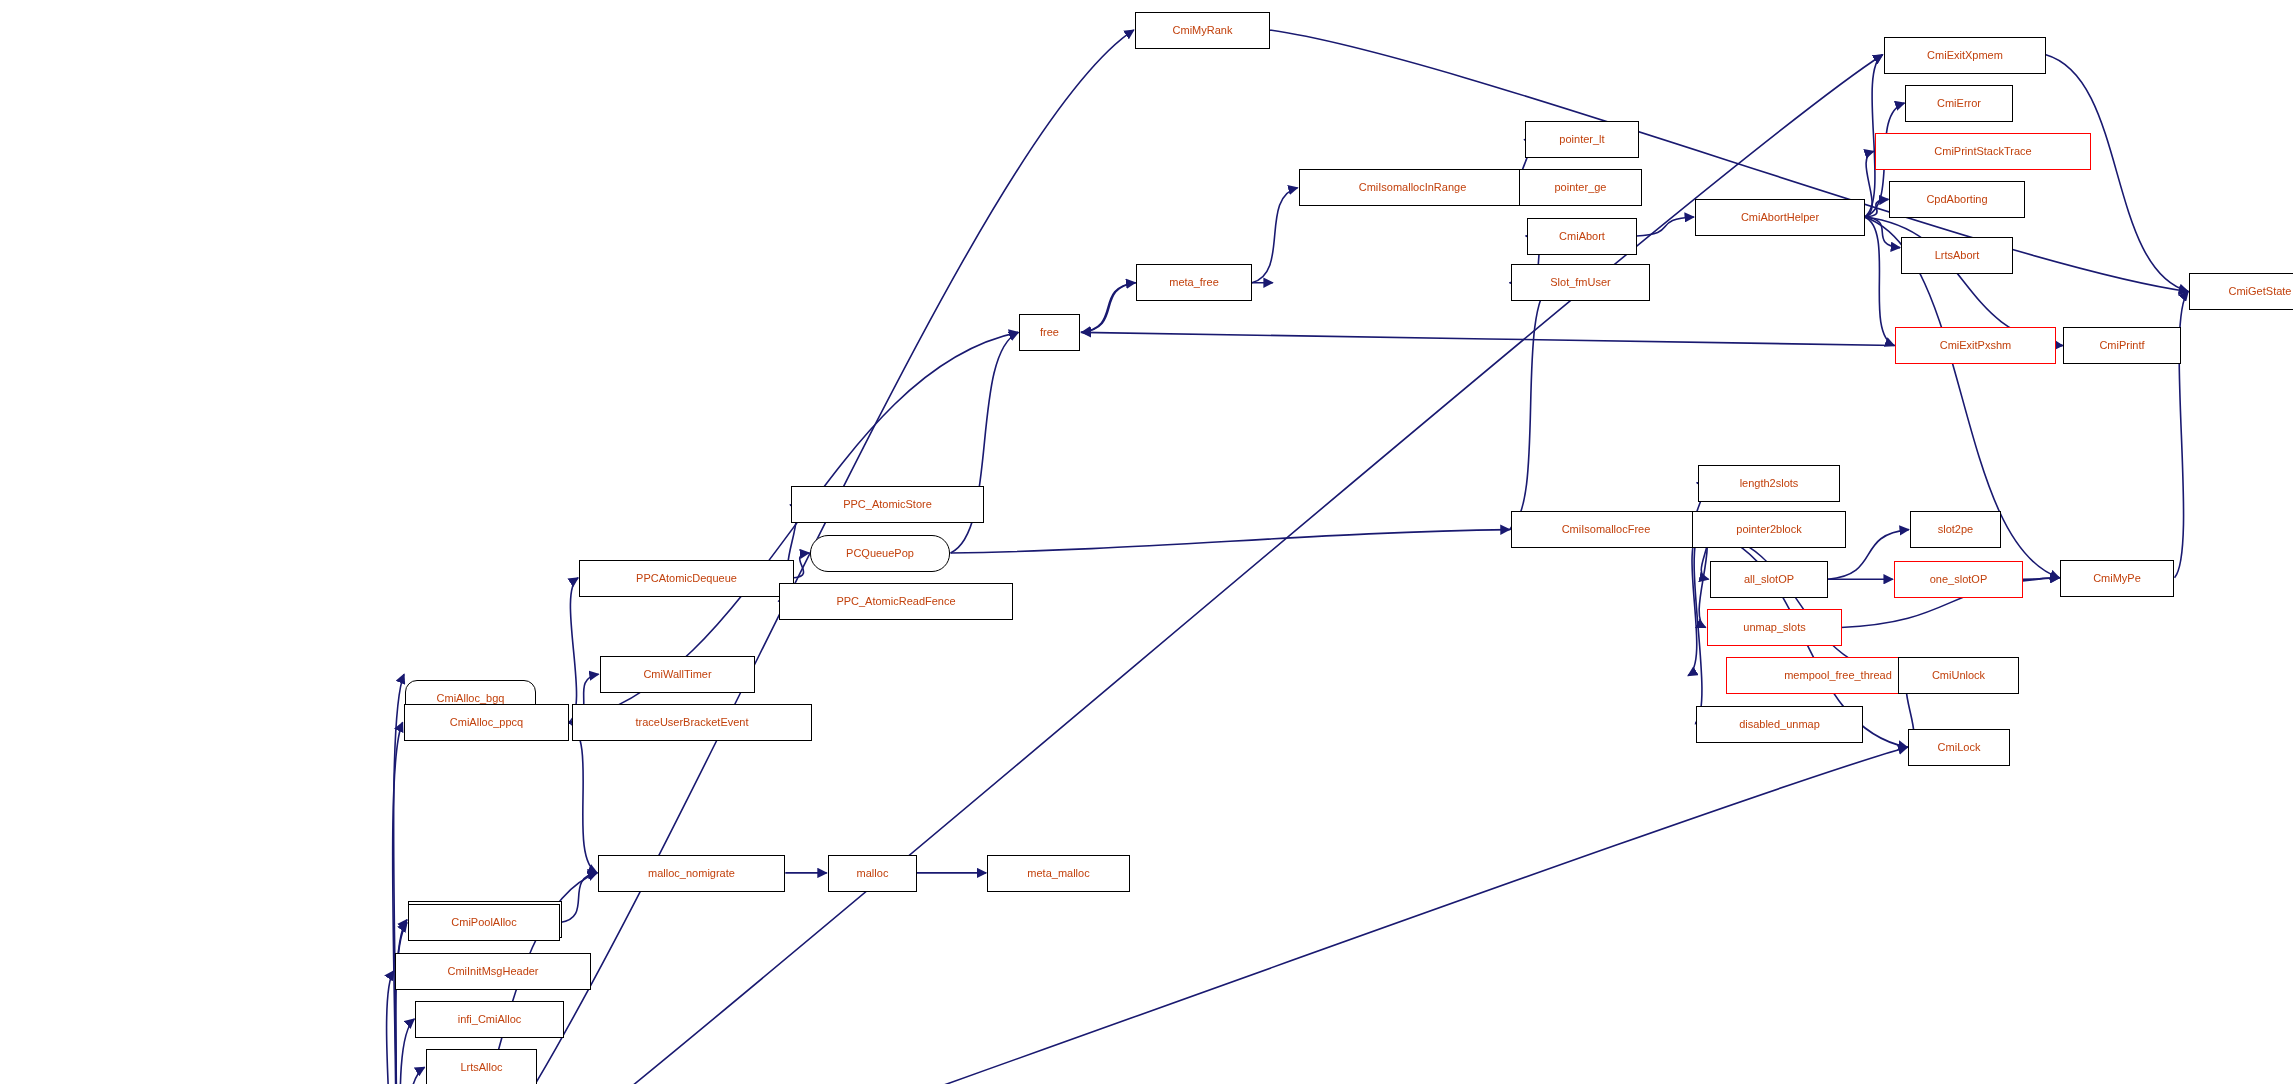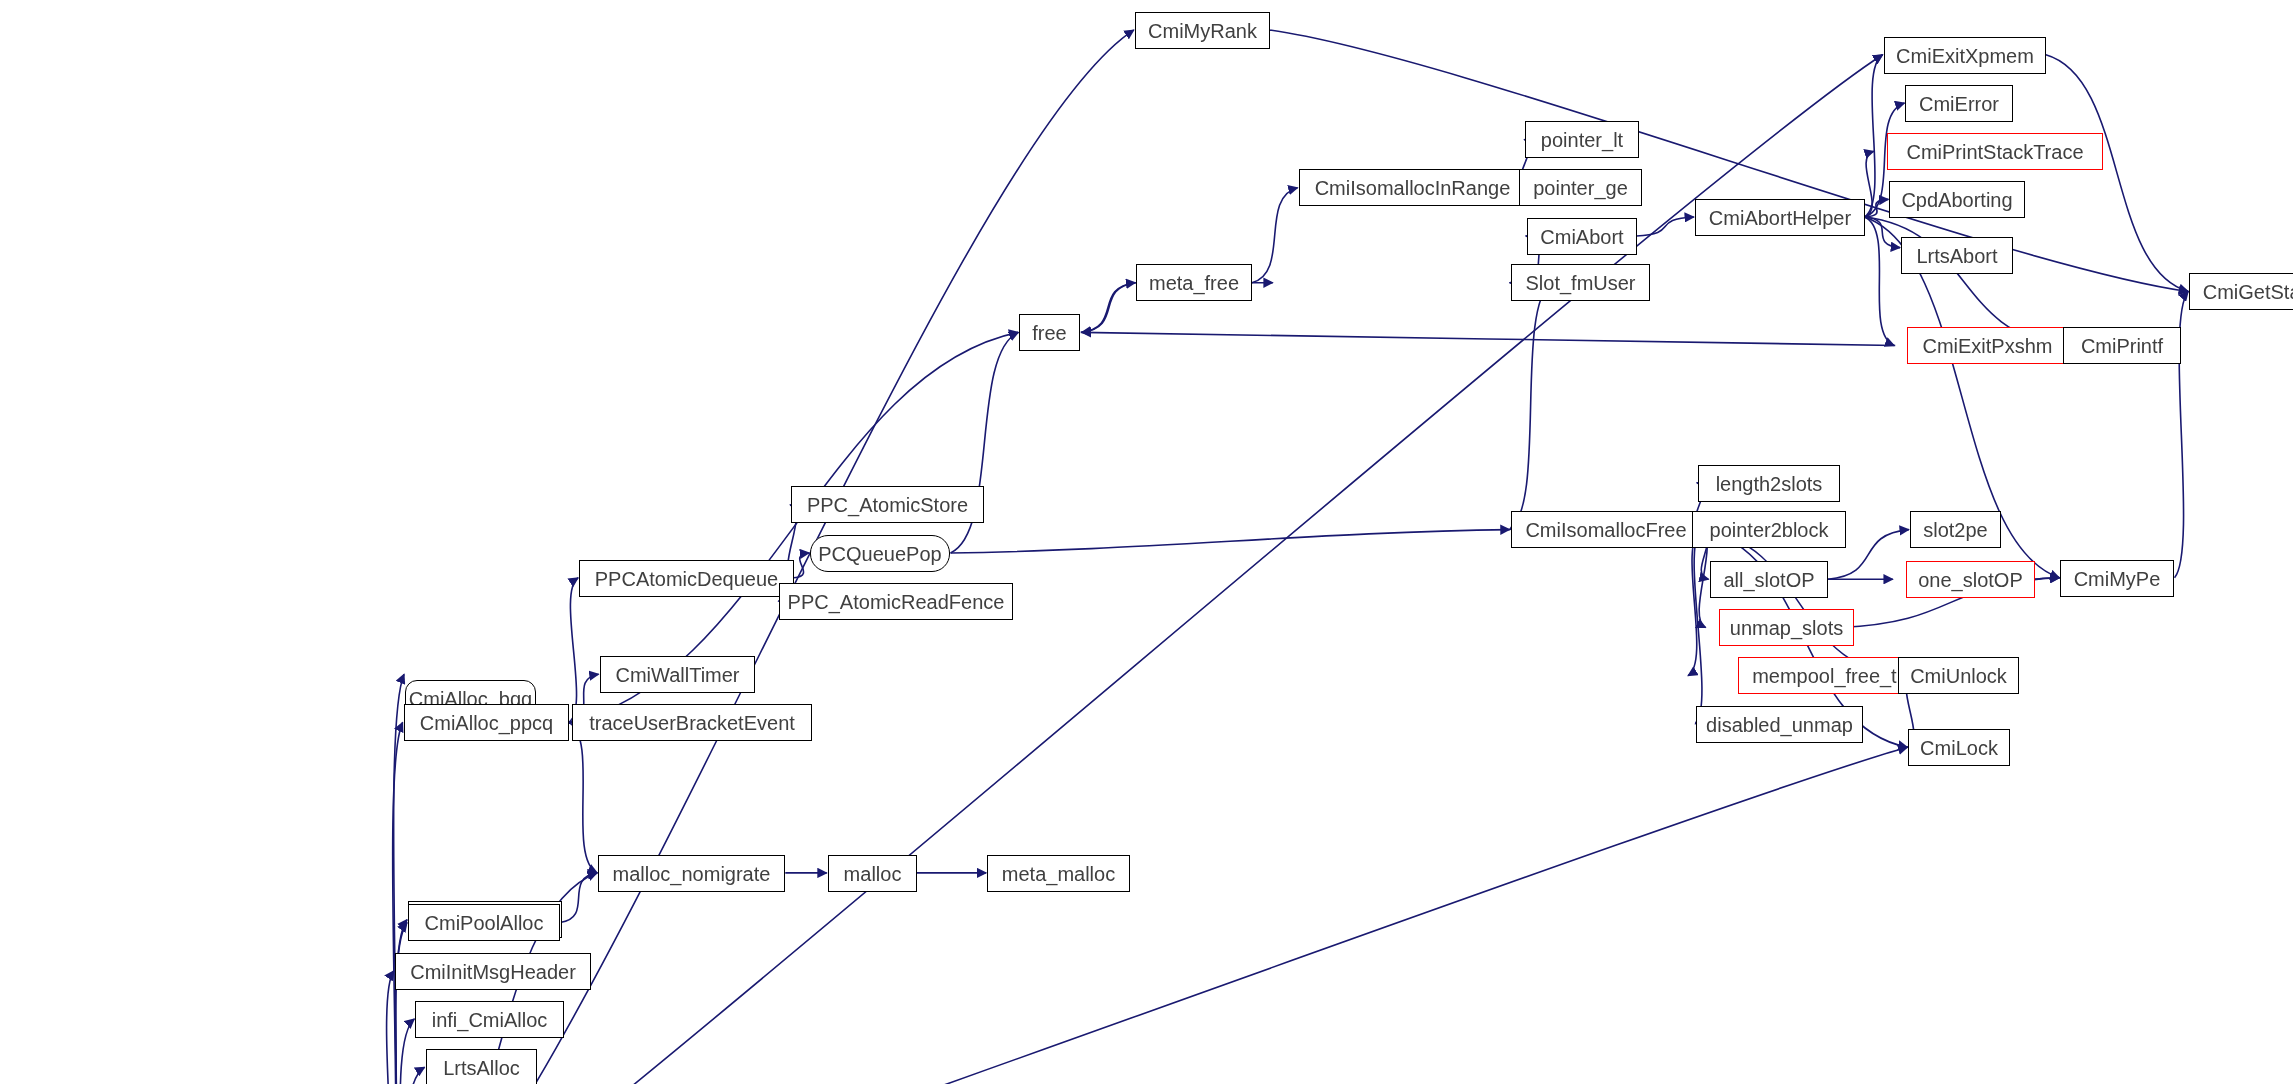--- a/index.html
+++ b/index.html
@@ -21,34 +21,33 @@
     top: 0;
     width: 2293px;
     height: 1084px;
     pointer-events: none;
   }
   .node {
     position: absolute;
     box-sizing: border-box;
     border: 1px solid #000000;
     background: #ffffff;
-    color: #404040;
+    color: #c2410c;
     font-family: "Liberation Sans", sans-serif;
-    font-size: 20px;
+    font-size: 11px;
     line-height: 1;
     display: flex;
     align-items: center;
     justify-content: center;
     white-space: nowrap;
     letter-spacing: 0px;
     z-index: 5;
   }
   .node.red {
     border-color: #ff0000;
-    margin-left: 12px;
   }
 </style>
 </head>
 <body>
 
 <div id="graph">
   <svg id="edges" viewBox="0 0 2293 1084" preserveAspectRatio="none">
     <defs>
       <marker id="arrow" viewBox="0 0 10 10" refX="9" refY="5" markerWidth="6.5" markerHeight="6.5" orient="auto-start-reverse">
         <path d="M 0 0 L 10 5 L 0 10 z" fill="#191970"></path>

